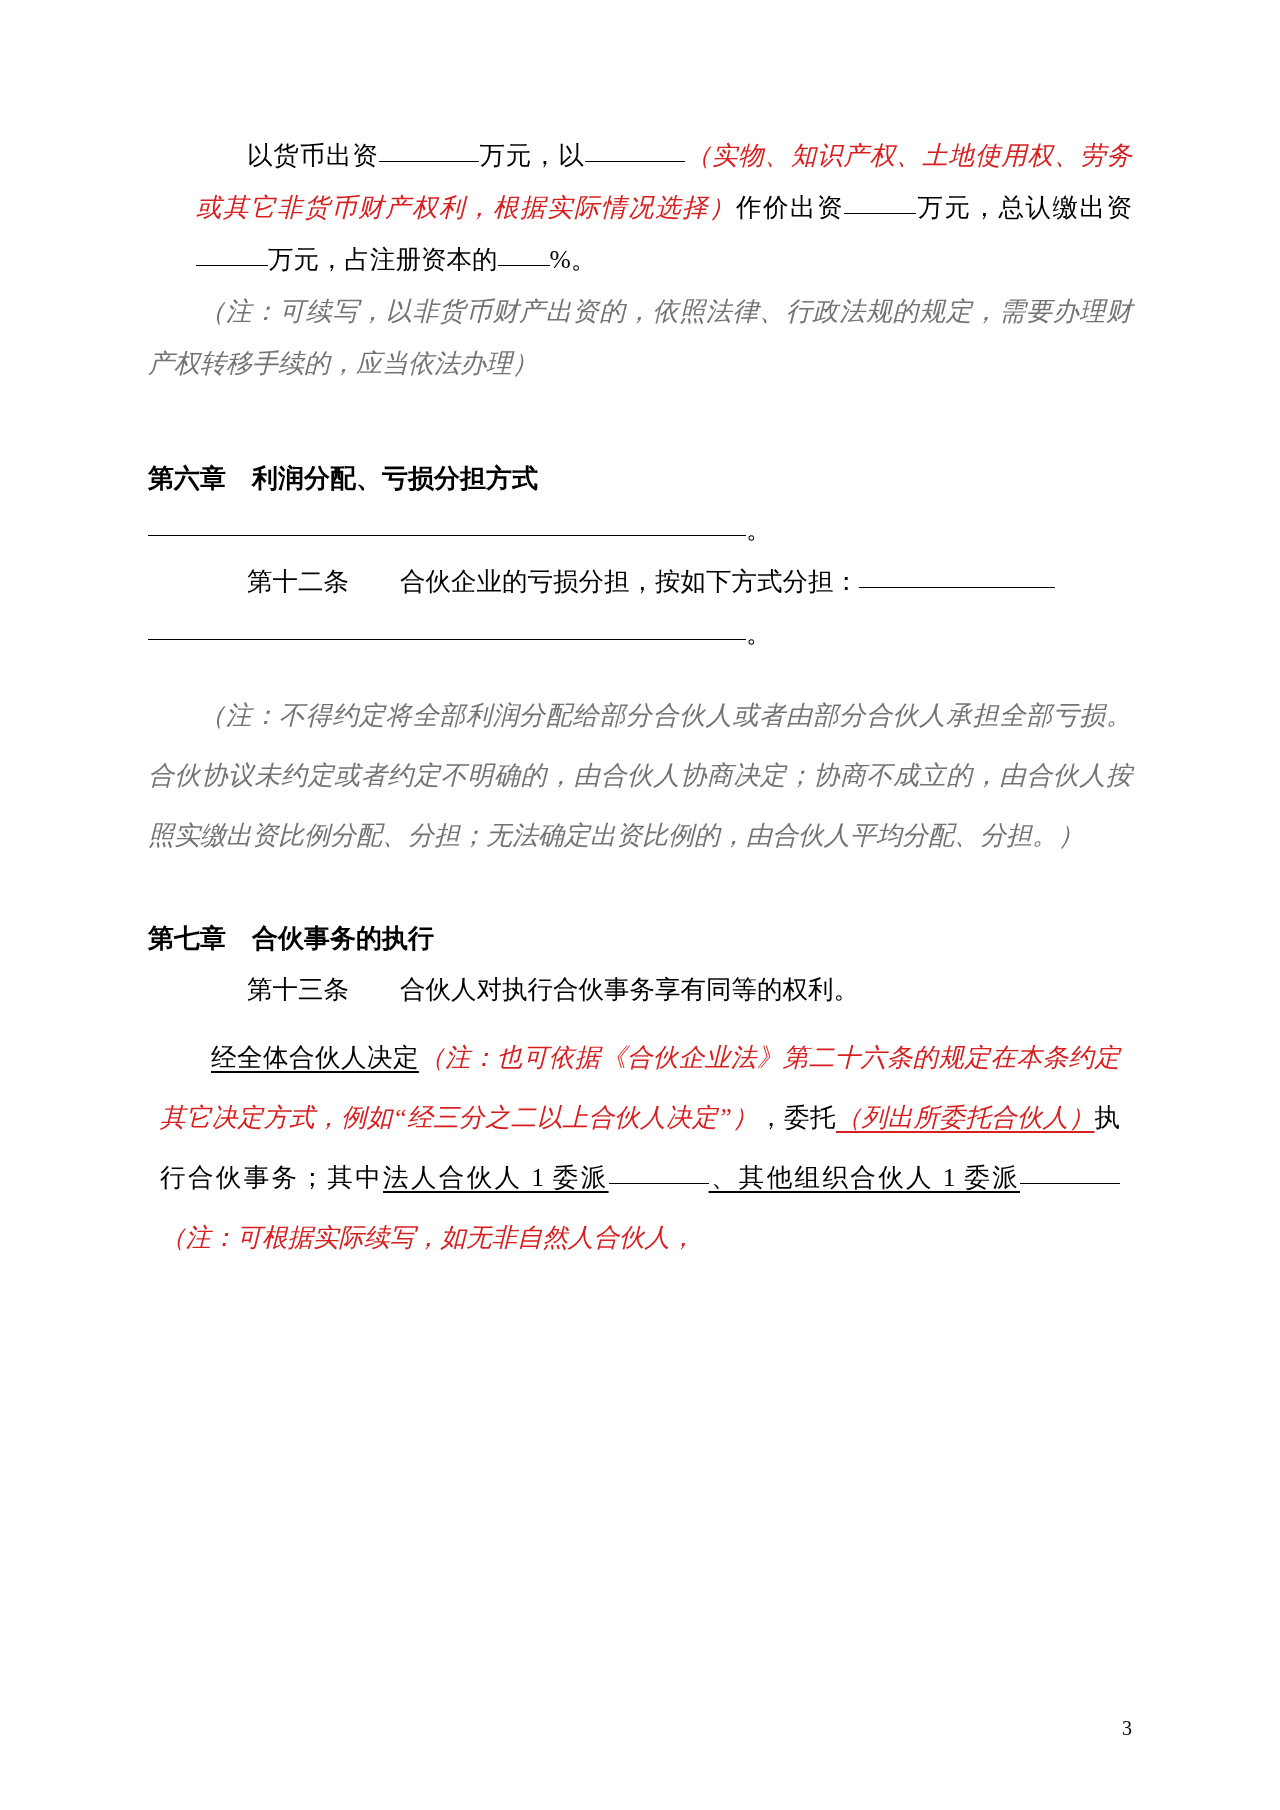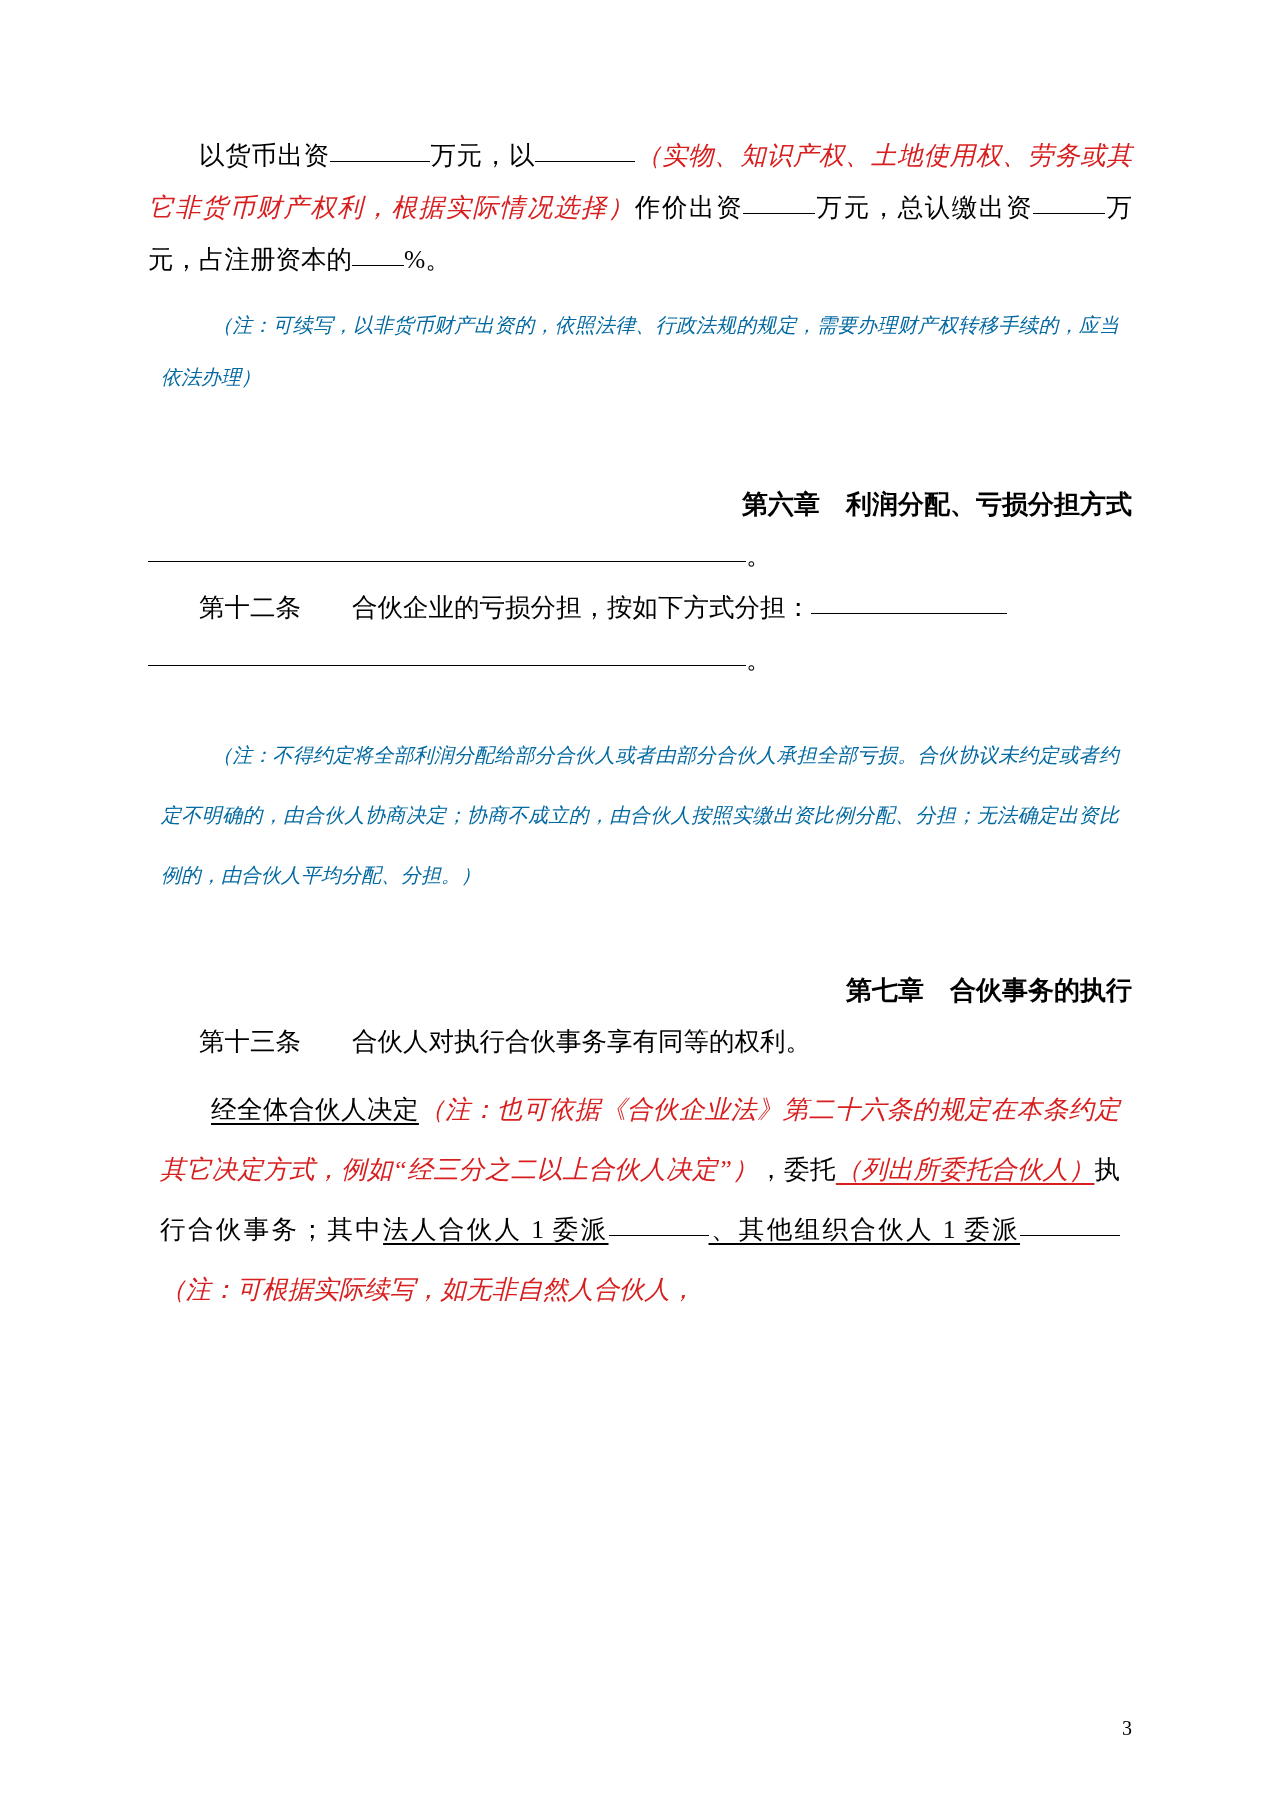--- a/index.html
+++ b/index.html
@@ -20,20 +20,21 @@
   }
   .para {
     font-size: 25.5px;
     line-height: 52px;
     text-align: justify;
     text-justify: inter-ideograph;
     margin: 0;
   }
   .indent {
     text-indent: 51px;
+    margin-left: 48px;
   }
   .red {
     color: #d81f1f;
     font-style: italic;
   }
   .u {
     text-decoration: underline;
     text-underline-offset: 5px;
   }
   .blank-s {
@@ -63,35 +64,35 @@
   .blank-full {
     display: inline-block;
     width: 598px;
     border-bottom: 1.4px solid #000;
     vertical-align: 2px;
   }
   .chapter {
     font-size: 26px;
     font-weight: bold;
     font-family: "Liberation Sans", "DejaVu Sans", sans-serif;
-    text-align: right;
+    text-align: left;
     line-height: 52px;
     margin: 0;
   }
   .gap-sm { height: 26px; }
   .gap-md { height: 46px; }
   .gap-lg { height: 62px; }
   .redline {
-    color: #0369a1;
+    color: #737373;
     font-style: italic;
-    font-size: 20px;
+    font-size: 26px;
     line-height: 60px;
     text-align: justify;
     text-justify: inter-ideograph;
-    margin: 13px;
+    margin: 0;
   }
   .redline.indent { text-indent: 51px; }
   .art7 {
     font-size: 25.5px;
     line-height: 60px;
     text-align: justify;
     text-justify: inter-ideograph;
     margin: 12px;
   }
   .page-number {

